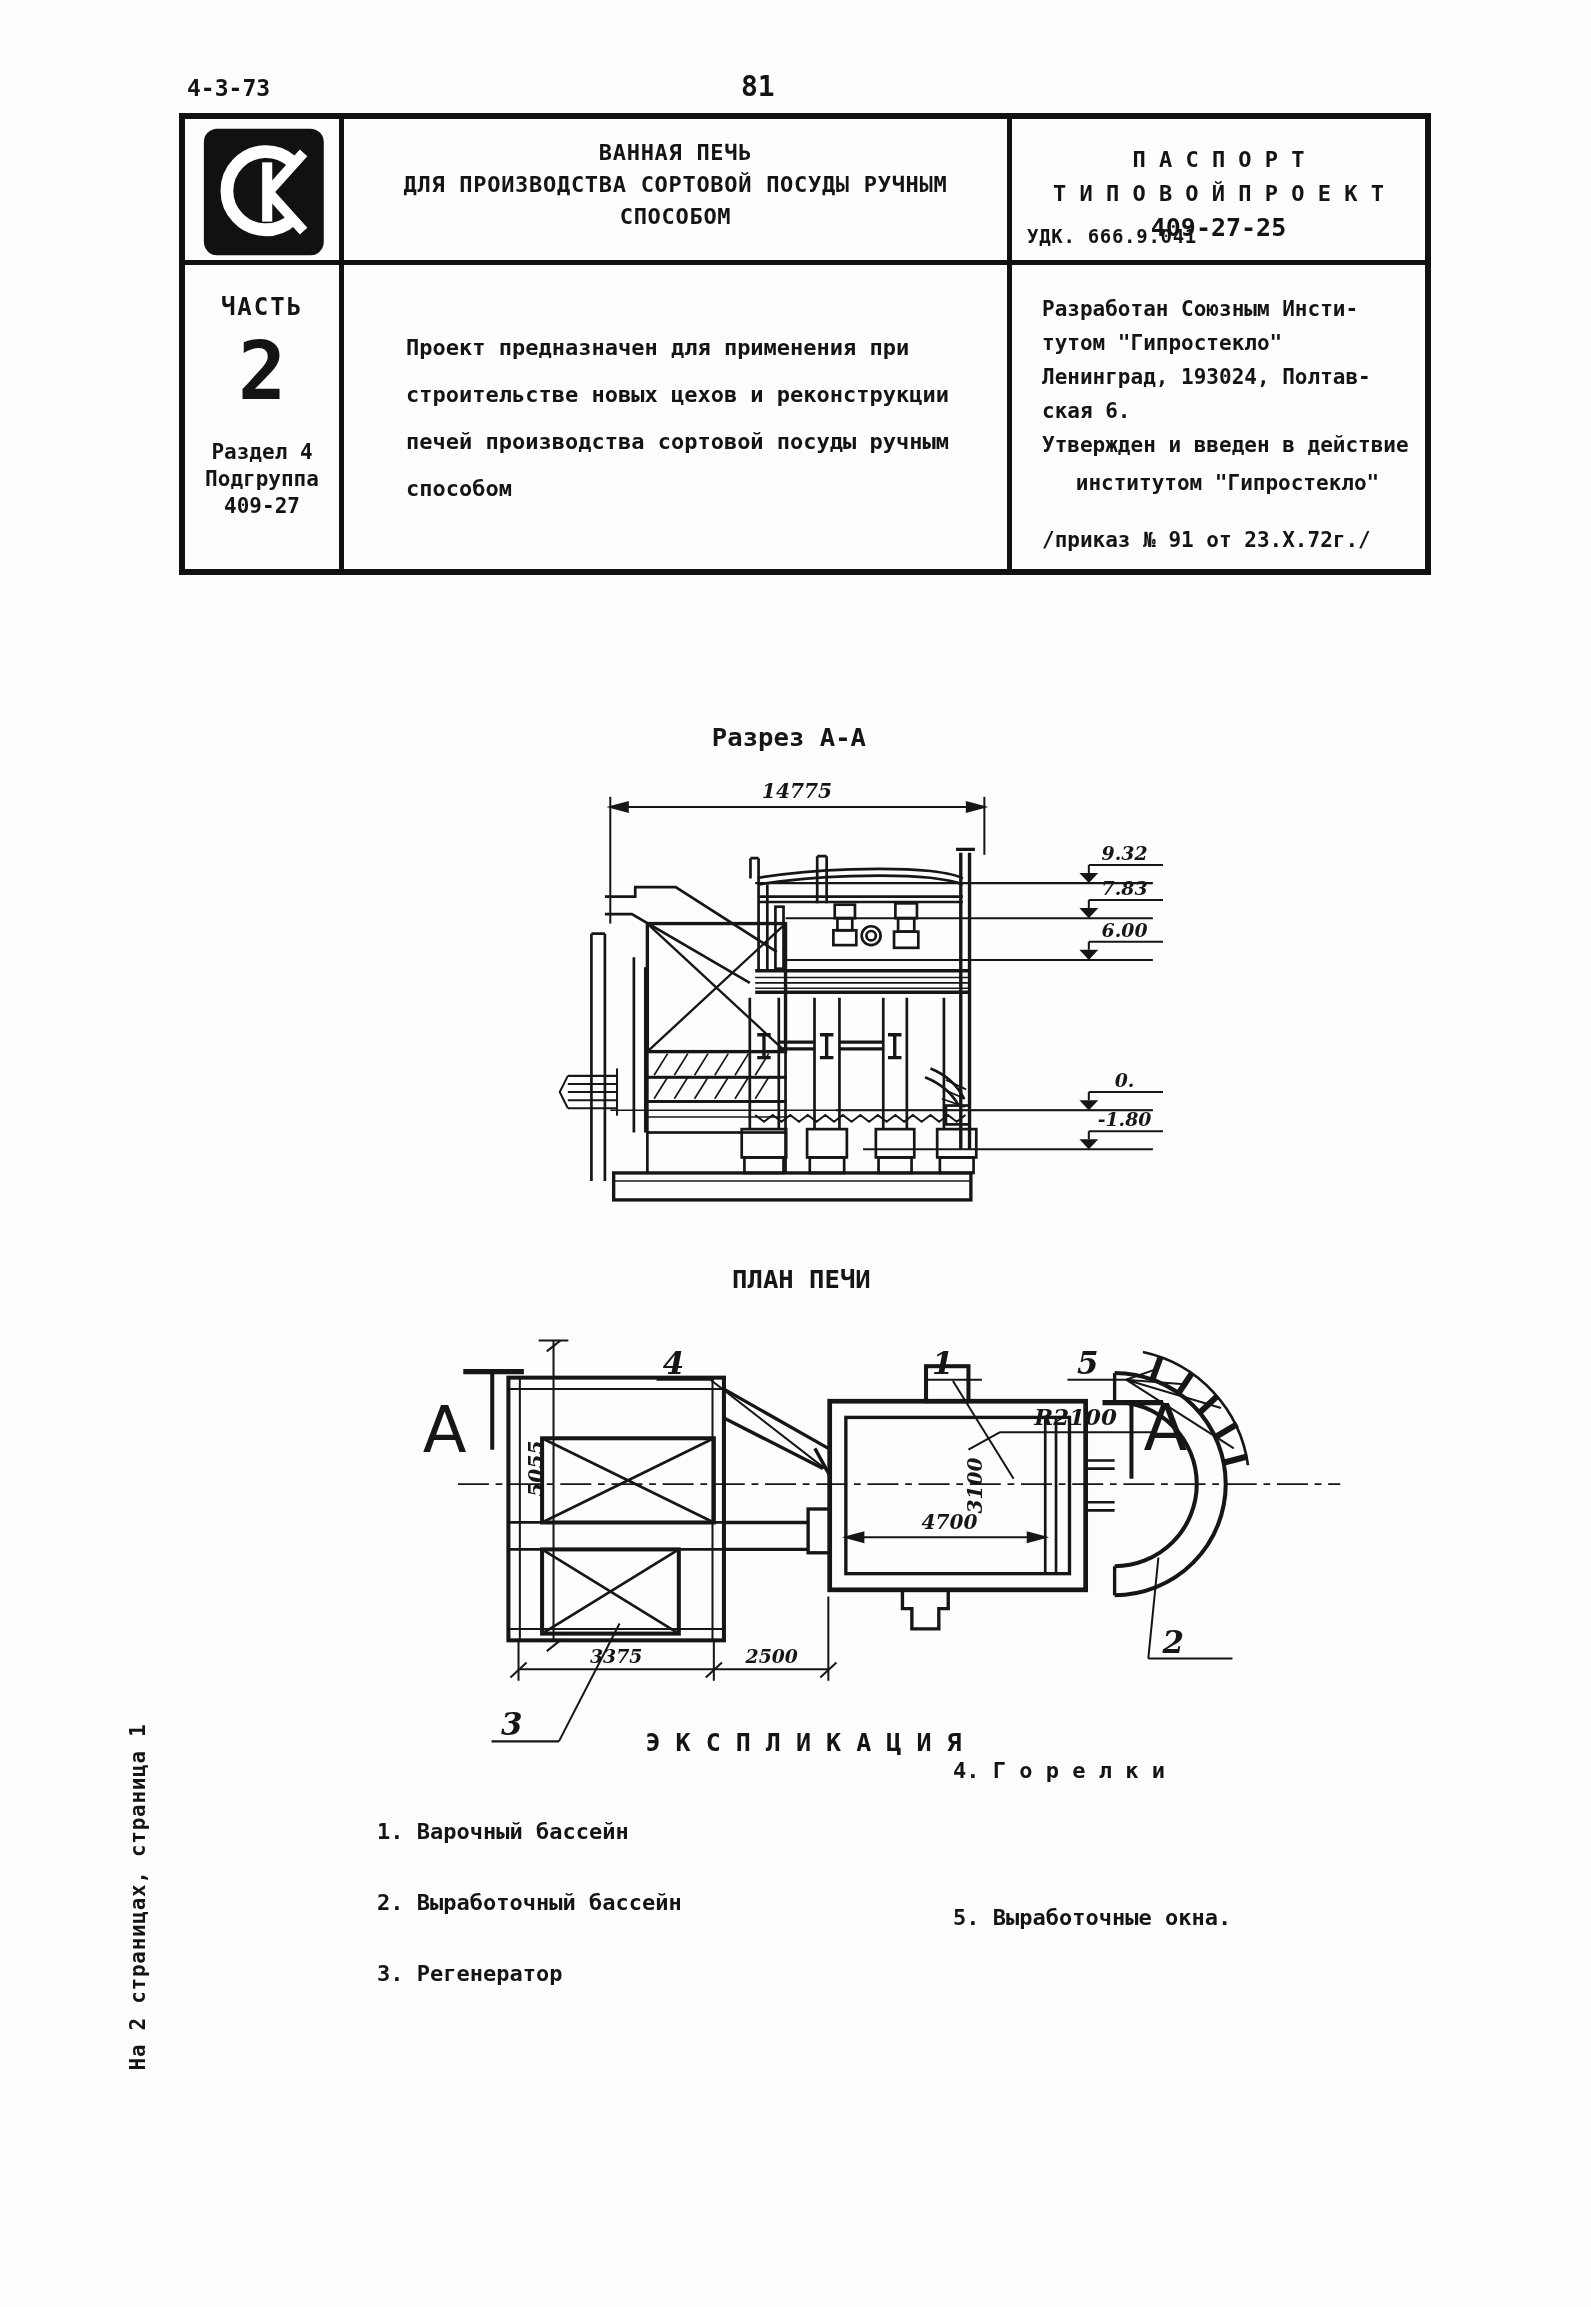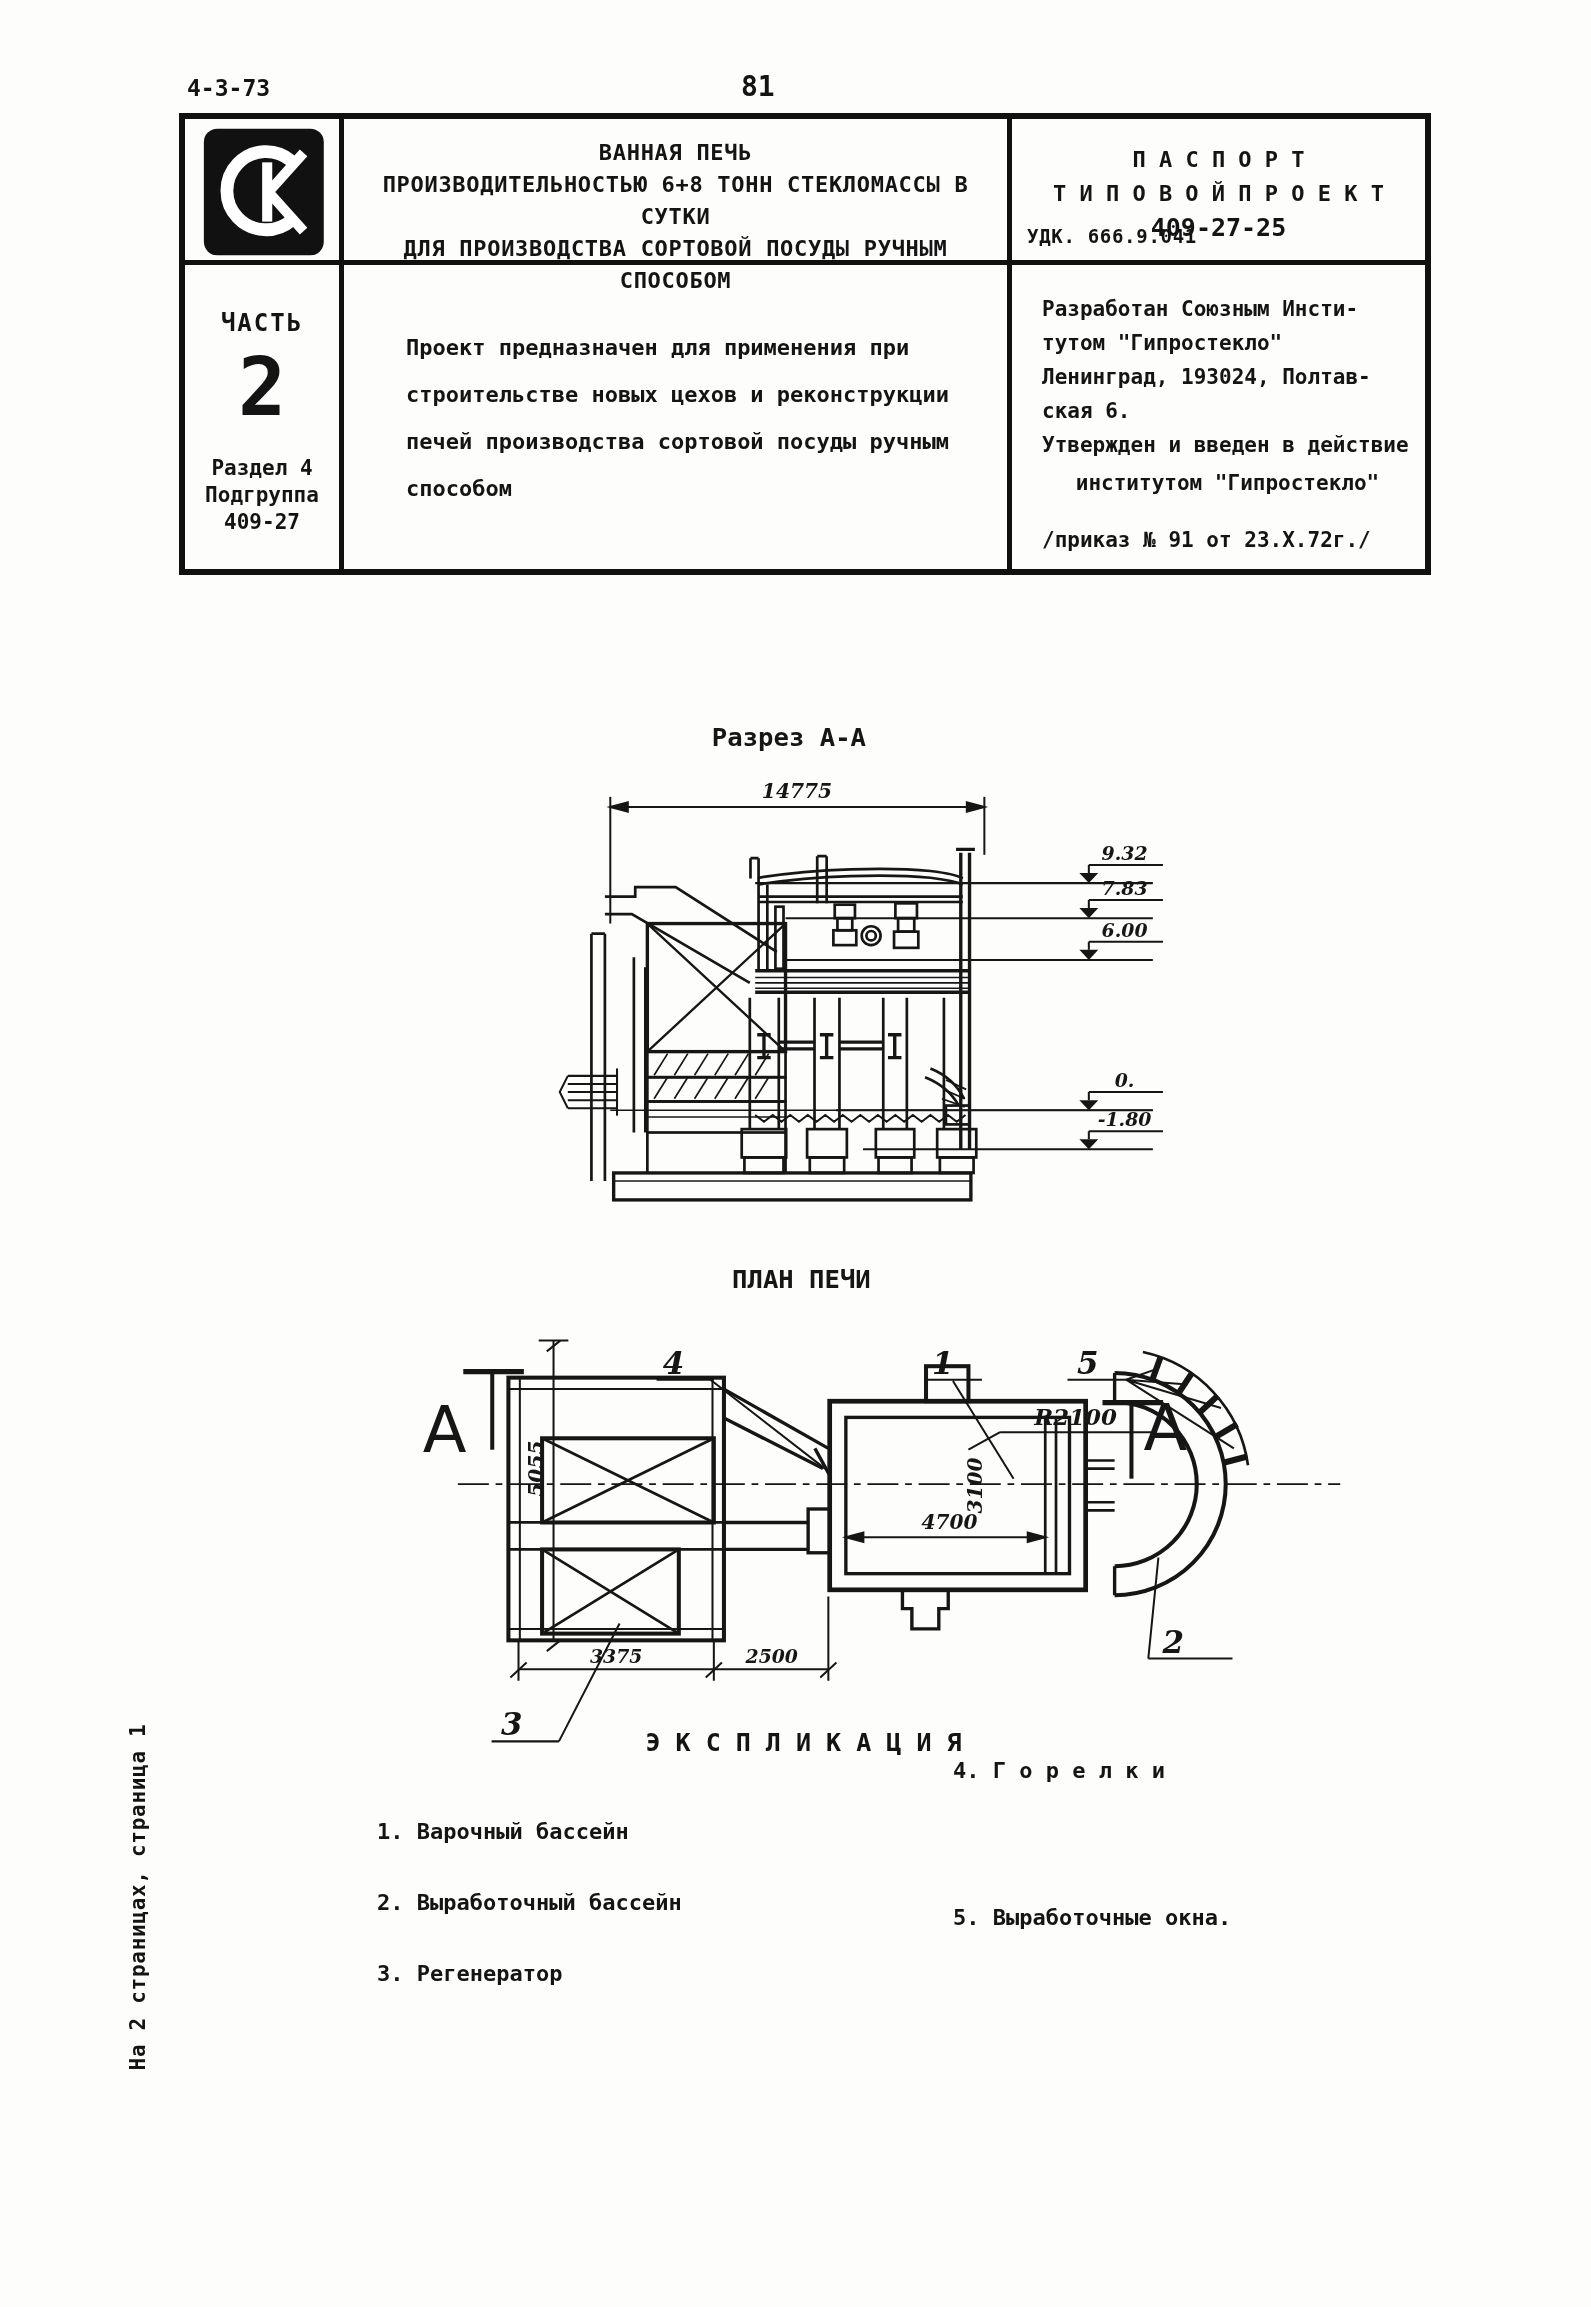--- a/index.html
+++ b/index.html
@@ -13,21 +13,21 @@
           grid-template-columns:159px 668px 1fr;grid-template-rows:146px 1fr;}
   .cell{position:relative;border-right:5.4px solid #111;border-bottom:5.4px solid #111;}
   .cell.last-col{border-right:none;}
   .cell.last-row{border-bottom:none;}
   .title-cell{display:flex;flex-direction:column;justify-content:flex-start;align-items:center;
               padding-top:17.5px;line-height:32px;font-size:22px;text-align:center;letter-spacing:0.7px;}
   .passport-cell{padding-top:24px;text-align:center;line-height:34px;font-size:22px;}
   .passport-num{font-size:25px;}
   .udk{position:absolute;left:15px;bottom:6.7px;font-size:19px;letter-spacing:0.7px;}
   .part-cell{text-align:center;}
-  .part-label{margin-top:44px;font-size:24px;letter-spacing:2px;}
+  .part-label{margin-top:28px;font-size:24px;letter-spacing:2px;}
   .part-num{font-size:80px;line-height:80px;margin-top:10.8px;}
   .part-lines{margin-top:27px;font-size:21px;line-height:27px;}
   .purpose{padding:59px 40px 0 62px;font-size:22px;line-height:47px;}
   .developer{padding:27px 12px 0 30px;font-size:21px;line-height:34px;}
   .dev-centered{text-align:center;padding-top:4px;}
   .dev-last{padding-top:23px;}
   .toplabel{font-size:23px;}
   .legend-title{position:absolute;left:8px;width:1591px;text-align:center;font-size:25px;}
   .legend-item{font-size:22px;white-space:nowrap;}
   .sidenote{position:absolute;left:138px;top:1897px;transform:translate(-50%,-50%) rotate(-90deg);
@@ -50,21 +50,20 @@
       <svg width="159" height="146" viewBox="0 0 236 216">
         <rect x="28" y="14" width="178" height="188" rx="20" fill="#111"></rect>
         <path d="M 158,62 A 58 58 0 1 0 158,150" fill="none" stroke="#fff" stroke-width="19"></path>
         <path d="M 122,64 V 152" stroke="#fff" stroke-width="15"></path>
         <path d="M 124,108 L 176,50 M 124,108 L 176,166" stroke="#fff" stroke-width="15"></path>
       </svg>
     </div>
 
     <div class="cell title-cell tw">
       <div>ВАННАЯ ПЕЧЬ</div>
-      <div>ПРОИЗВОДИТЕЛЬНОСТЬЮ 6+8 ТОНН СТЕКЛОМАССЫ В СУТКИ</div>
       <div>ДЛЯ ПРОИЗВОДСТВА СОРТОВОЙ ПОСУДЫ РУЧНЫМ СПОСОБОМ</div>
     </div>
 
     <div class="cell last-col passport-cell tw">
       <div>П А С П О Р Т</div>
       <div>Т И П О В О Й   П Р О Е К Т</div>
       <div class="passport-num">409-27-25</div>
       <div class="udk">УДК. 666.9.041</div>
     </div>
 

